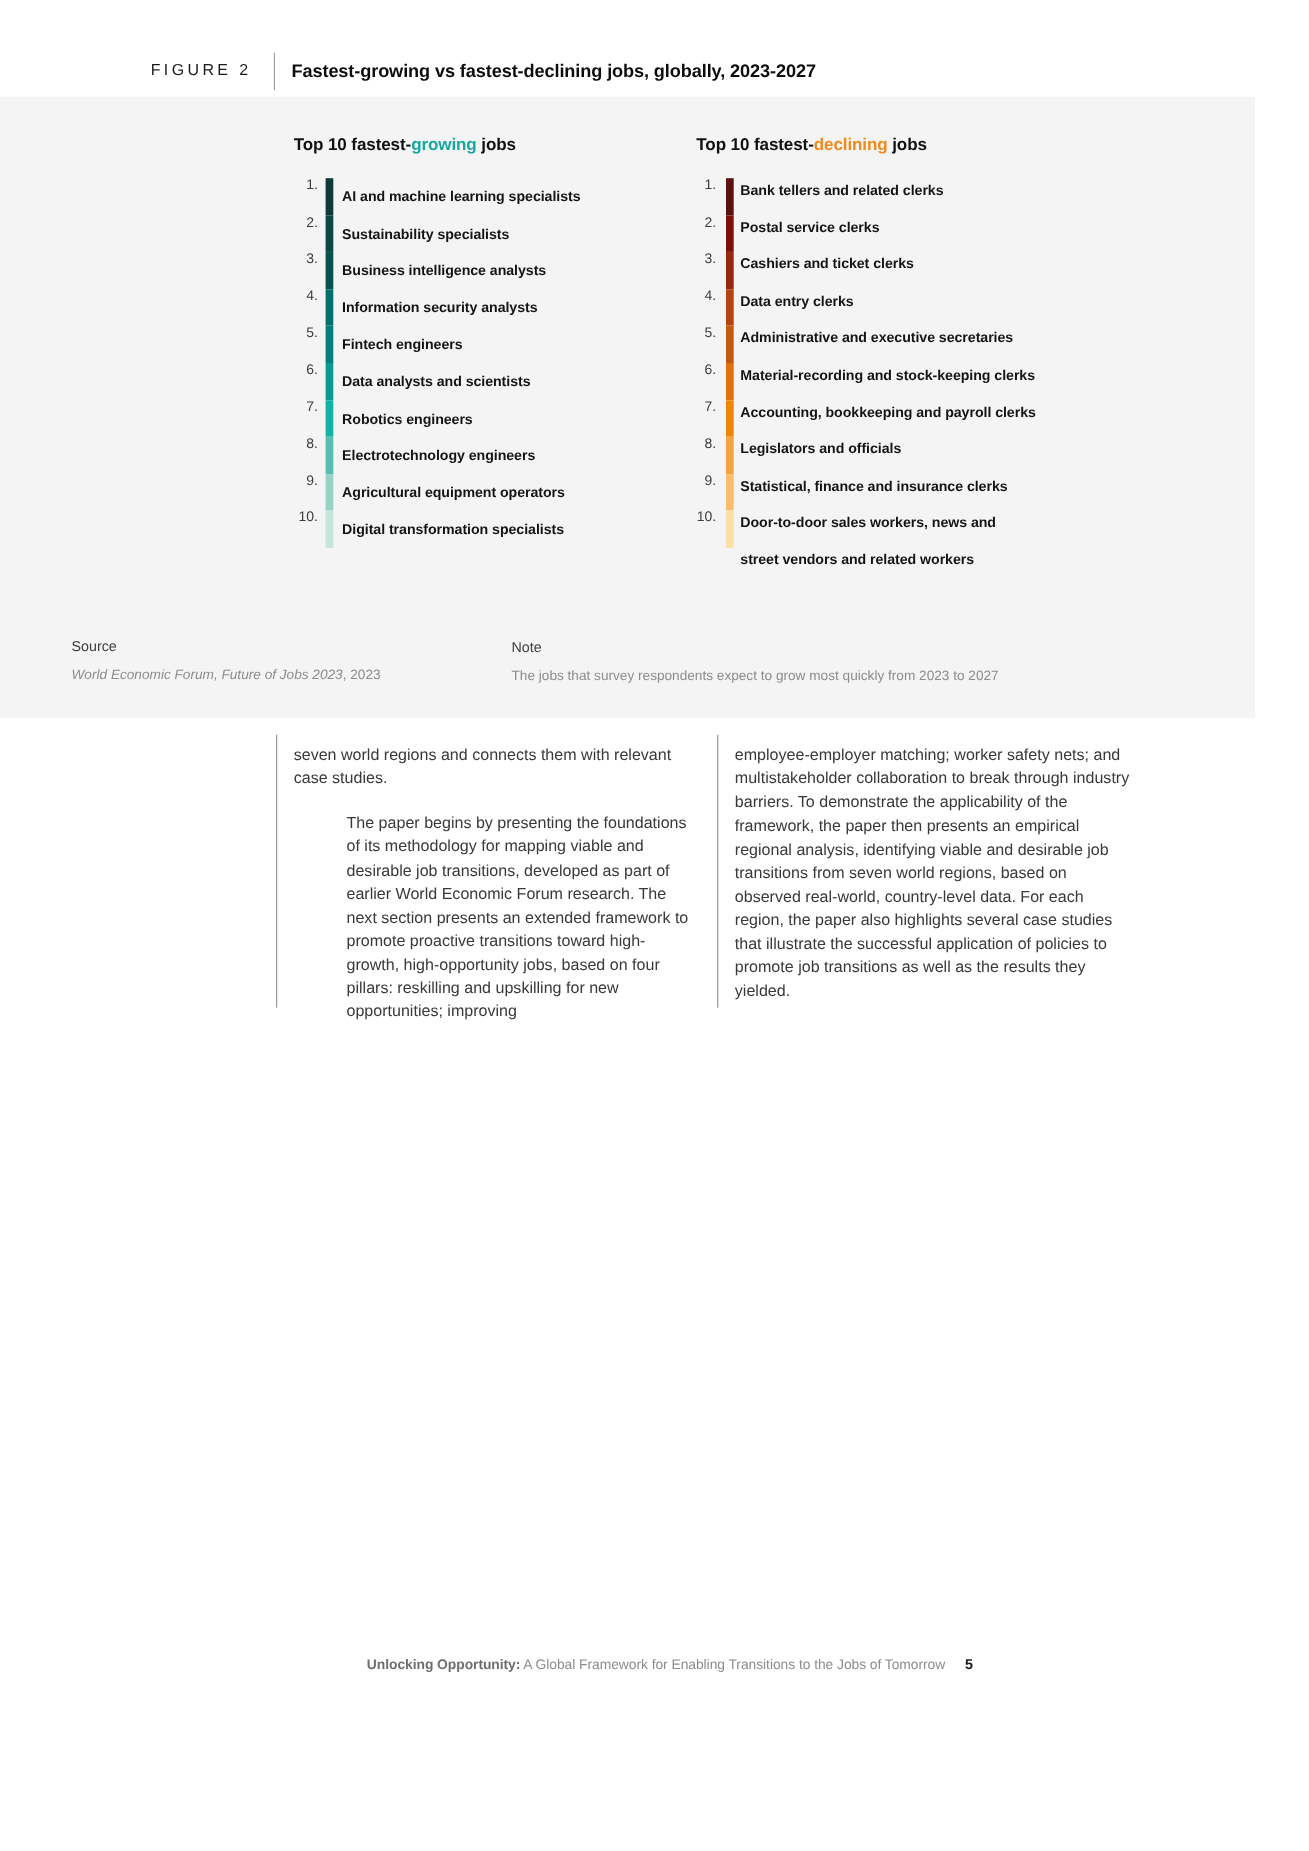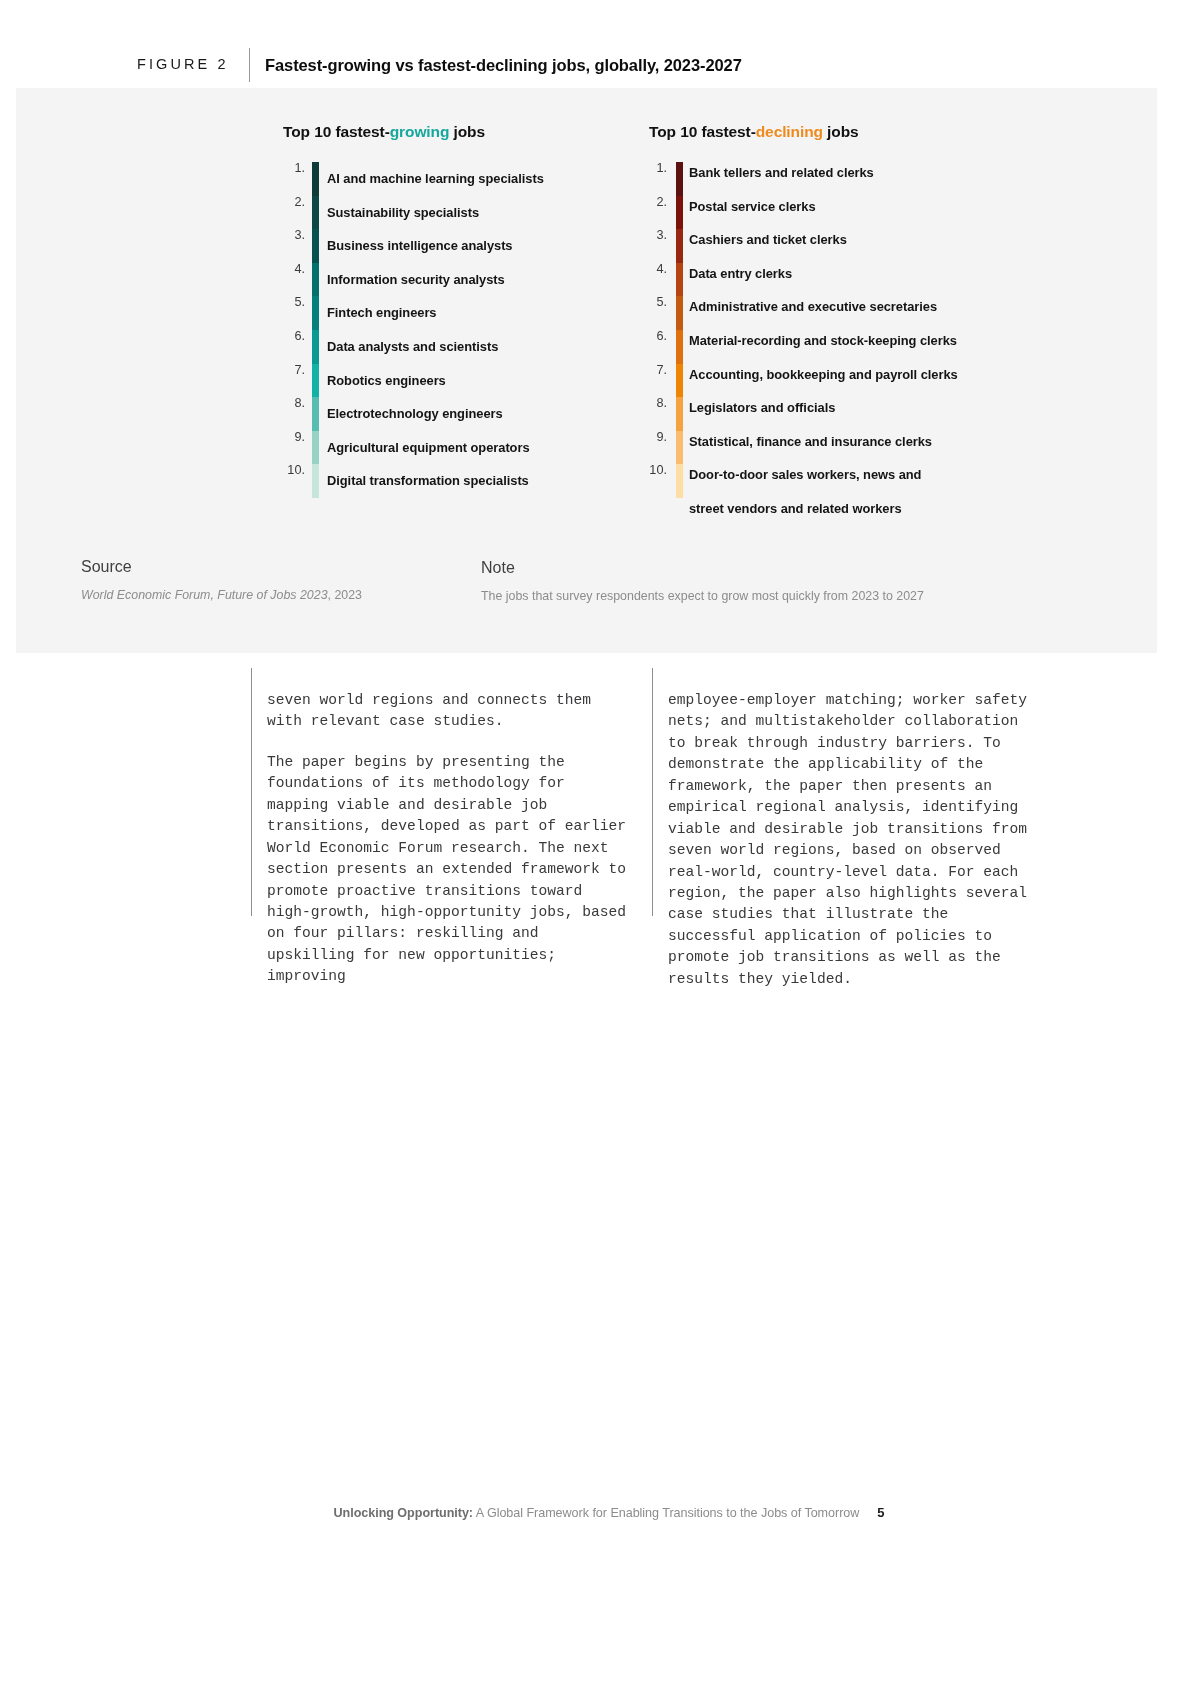--- a/index.html
+++ b/index.html
@@ -56,21 +56,21 @@
     font-size: 16.5px;
     font-weight: 700;
     color: #0d0d0d;
     line-height: 1.1;
     letter-spacing: -0.1px;
   }
 
   
   .fig-panel {
     position: absolute;
-    left: 16px;
+    left: 0;
     top: 88px;
     width: 1141px;
     height: 565px;
     background: #f4f4f4;
   }
 
   .col-heading {
     position: absolute;
     font-size: 15.5px;
     font-weight: 700;
@@ -134,22 +134,23 @@
 
   
   .meta {
     position: absolute;
     font-size: 12.4px;
     line-height: 1.72;
   }
   .meta-title {
     color: #3f3f3f;
     font-weight: 400;
-    font-size: 16px;
+    font-size: 13px;
     margin-bottom: 4px;
+    margin-top: 24px;
   }
   .meta-body {
     color: #8c8c8c;
     font-weight: 400;
   }
   .meta-body .ital { font-style: italic; text-align: center; }
 
   .source-block { left: 65px;  top: 465px; width: 370px; }
   .note-block   { left: 465px; top: 466px; width: 560px; }
 
@@ -168,30 +169,29 @@
     position: absolute;
     left: 0;
     top: 0;
     width: 1.4px;
     height: 248px;
     background: #8e8e8e;
   }
   .body-col .ctext {
     position: absolute;
     left: 16px;
-    top: 22px;
+    top: 9px;
     width: 365px;
     font-size: 14.6px;
     line-height: 1.47;
     color: #39393b;
-    font-family: Liberation Mono, monospace;
   }
   .body-col.one { left: 251px; }
   .body-col.two { left: 652px; }
-  .body-col .ctext p + p { margin-top: 19px; }
+  .body-col .ctext p + p { margin-top: 19px; margin-left: 48px; }
 
   
   .footer {
     position: absolute;
     left: 0;
     top: 1505px;
     width: 1190px;
     text-align: center;
     font-size: 12.6px;
     color: #8c8c8c;

